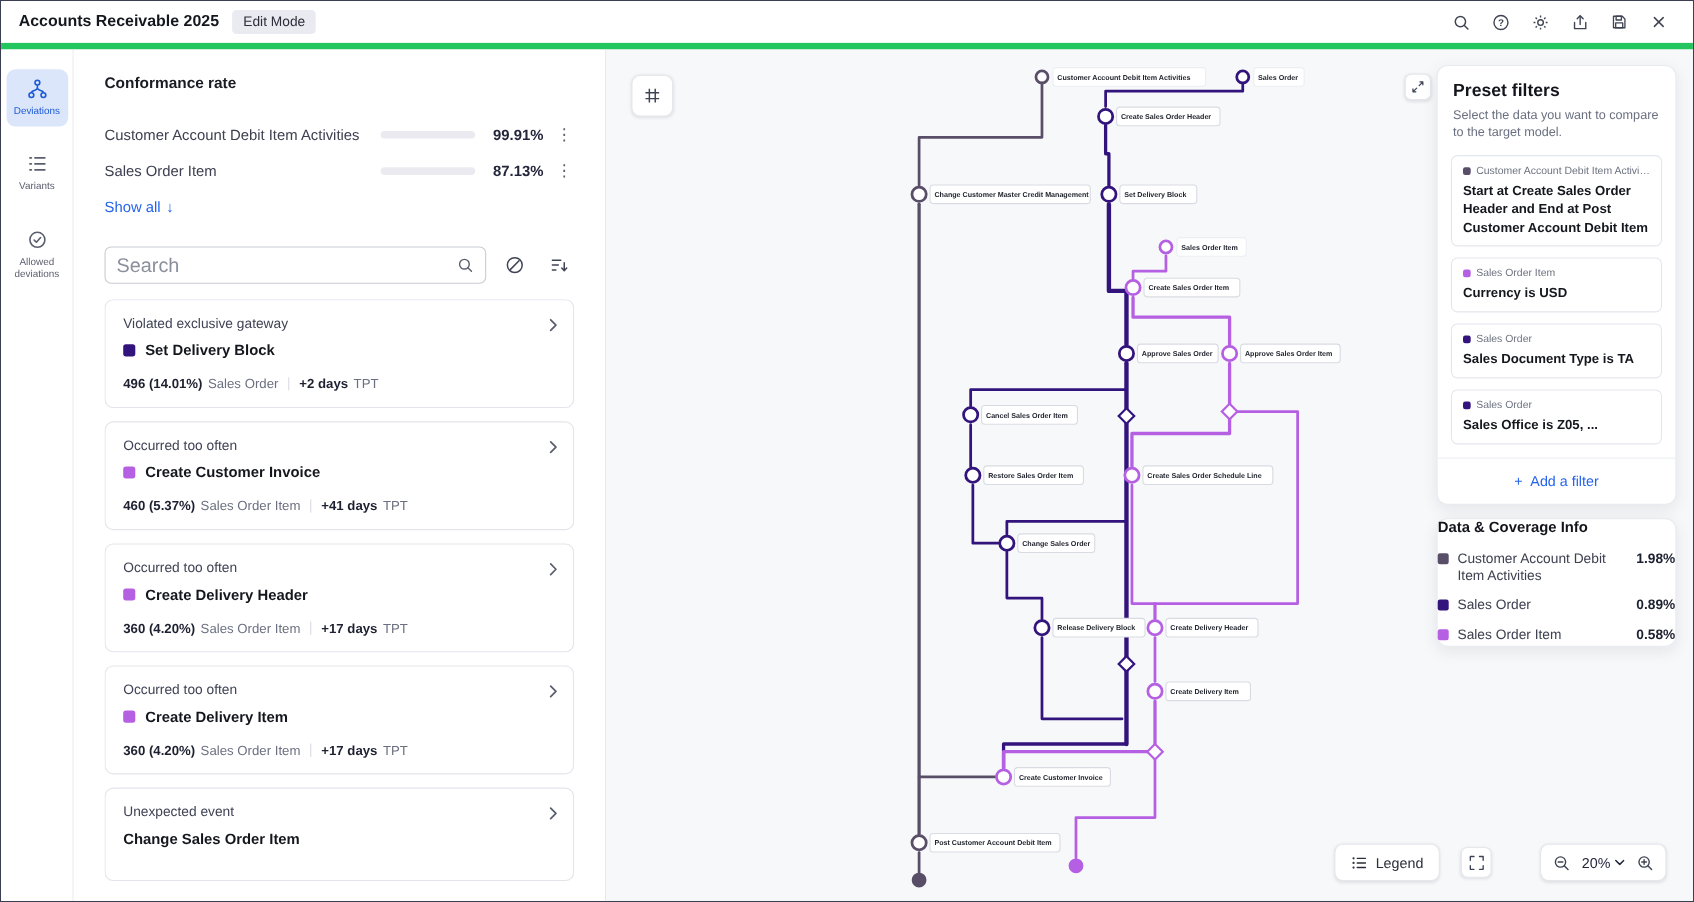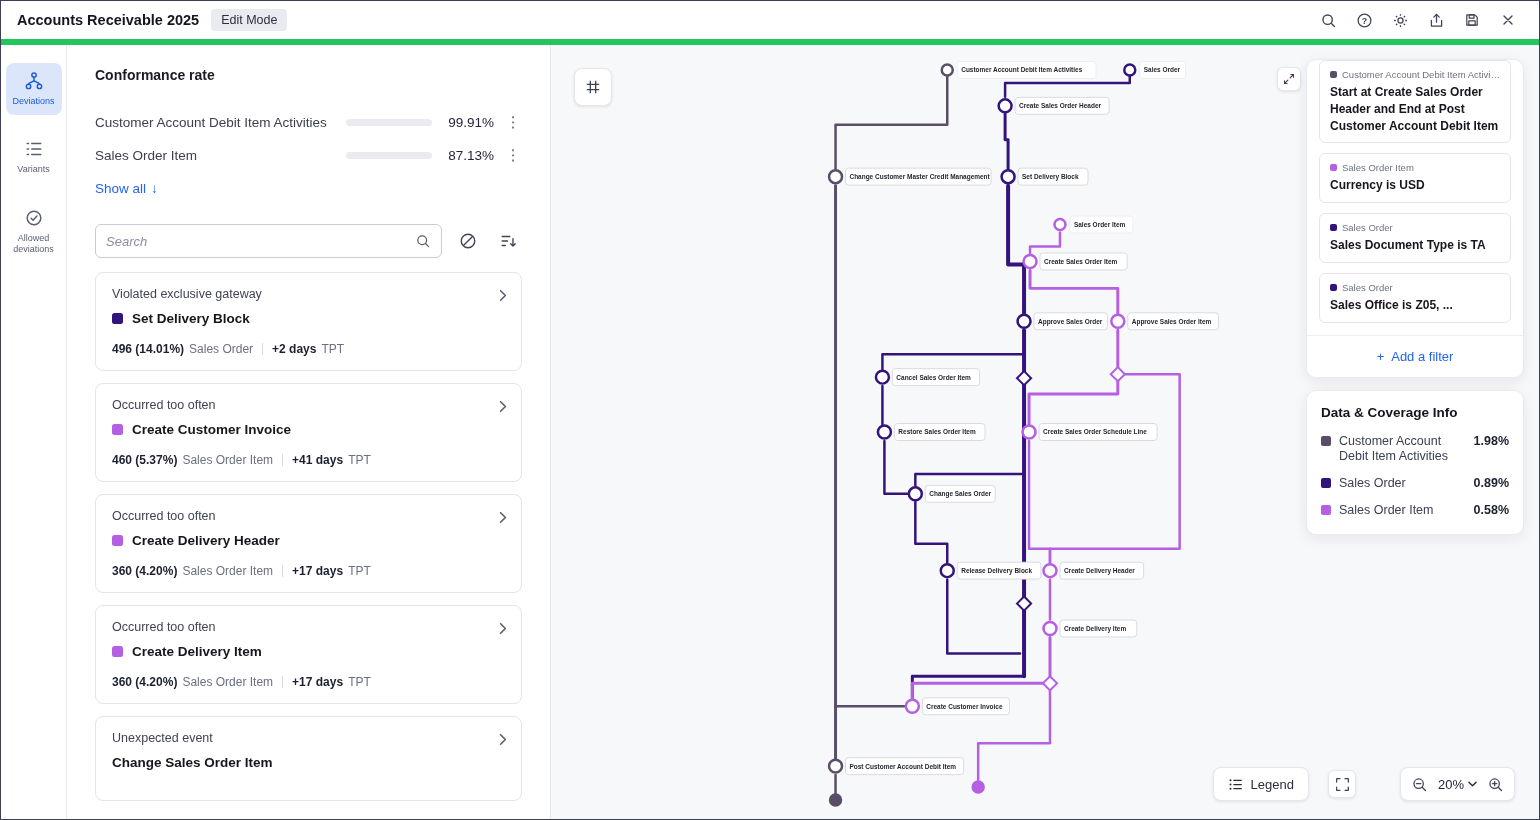--- a/index.html
+++ b/index.html
@@ -27,28 +27,28 @@
   .rail-icon { color:#5a5f6e; }
 
   
   .panel { width:484px; flex:none; border-right:1px solid #e7e9ed; padding:22px 28px 0 28px; display:flex; flex-direction:column; background:#fff; min-height:0; }
   .panel-title { font-size:21px; font-weight:700; color:#14151c; margin-bottom:24px; }
   .conf-heading { font-size:14px; font-weight:700; color:#1a1c24; margin-bottom:30px; }
   .conf-row { display:flex; align-items:center; gap:10px; margin-bottom:15px; }
   .conf-label { flex:1; font-size:13.5px; color:#3c4050; }
   .conf-bar { width:86px; height:7px; background:#eceaf1; border-radius:4px; flex:none; }
   .conf-fill { height:100%; border-radius:4px; }
-  .conf-value { width:52px; text-align:right; font-size:13.5px; color:#23263a; flex:none; }
+  .conf-value { width:52px; text-align:right; font-size:13.5px; color:#23263a; flex:none;font-weight:bold; }
   .kebab { width:18px; text-align:center; color:#5a5f6e; font-size:15px; cursor:pointer; flex:none; }
   .show-all { display:inline-flex; align-items:center; gap:5px; color:#2563eb; font-size:13.5px; font-weight:500; margin:2px 0 28px; cursor:pointer; }
   .dev-heading { font-size:14.5px; font-weight:700; color:#14151c; margin-bottom:13px; }
   .dev-count { font-weight:400; color:#6b7080; }
   .search-row { display:flex; align-items:center; gap:12px; margin-bottom:14px; }
   .search-box { flex:1; height:34px; border:1px solid #c9ccd4; border-radius:6px; display:flex; align-items:center; padding:0 10px; gap:8px; }
-  .search-box input { flex:1; border:none; outline:none; font-size:13px; color:#be185d; background:transparent;font-style:italic; }
+  .search-box input { flex:1; border:none; outline:none; font-size:18px; color:#be185d; background:transparent; }
   .search-box input::placeholder { color:#8a8f9c; }
   .tool-icon { color:#3f4454; background:none; border:none; width:28px; height:28px; display:flex; align-items:center; justify-content:center; }
 
   .dev-list { flex:1; min-height:0; overflow:hidden; position:relative; display:flex; flex-direction:column; gap:12px; }
   .dev-card { flex:none; border:1px solid #e3e5ea; border-radius:8px; padding:14px 16px; position:relative; background:#fff; cursor:pointer; }
   .dev-cat { font-size:12.5px; color:#3f4354; margin-bottom:10px; }
   .dev-chev { position:absolute; right:14px; top:16px; color:#5a5f6e; }
   .dev-name-row { display:flex; align-items:center; gap:9px; margin-bottom:16px; }
   .dev-square { width:11px; height:11px; border-radius:2.5px; flex:none; }
   .dev-name { font-size:13.5px; font-weight:700; color:#15171e; }
@@ -74,21 +74,21 @@
   .rp-head { padding:14px 14px 12px; }
   .rp-title { font-size:16px; font-weight:700; color:#14151c; margin-bottom:6px; }
   .rp-desc { font-size:11.5px; color:#6a7080; line-height:1.35; }
   .rp-filters { padding:0 12px 2px; display:flex; flex-direction:column; gap:10px; }
   .filter-card { border:1px solid #e3e6ec; border-radius:6px; padding:8px 10px; cursor:pointer; background:#fff; }
   .fc-label-row { display:flex; align-items:center; gap:5px; margin-bottom:4px; }
   .fc-dot { width:7px; height:7px; border-radius:2px; flex:none; }
   .fc-label { font-size:9.5px; color:#6e7380; white-space:nowrap; overflow:hidden; text-overflow:ellipsis; }
   .fc-text { font-size:12px; font-weight:700; color:#15171e; line-height:1.4; }
   .add-filter { border-top:1px solid #eceef2; margin-top:10px; padding:13px; display:flex; align-items:center; justify-content:center; gap:7px; color:#2563eb; font-size:13px; font-weight:500; cursor:pointer; }
-  .cov-body { padding:14px; }
+  .cov-body { }
   .cov-title { font-size:13.5px; font-weight:700; color:#14151c; margin-bottom:14px; }
   .cov-row { display:flex; align-items:flex-start; gap:8px; margin-bottom:11px; font-size:12.5px; }
   .cov-row:last-child { margin-bottom:2px; }
   .cov-square { width:10px; height:10px; border-radius:2px; flex:none; margin-top:2px; }
   .cov-label { flex:1; color:#3c4050; line-height:1.25; }
   .cov-value { font-weight:700; color:#1d2030; }
 </style>
 </head>
 <body>
 
@@ -482,20 +482,24 @@
           <svg viewBox="0 0 16 16" width="12" height="12">
               <g stroke="currentColor" stroke-width="1.5" fill="none" stroke-linecap="round" stroke-linejoin="round">
                 <path d="M9.5 6.5 L14 2 M14 5.5 V2 h-3.5 M6.5 9.5 L2 14 M2 10.5 V14 h3.5"></path>
               </g>
             </svg>
         </span>
       </button>
 
       <div class="right-panel">
         <div class="rp-card">
+          <div class="rp-head">
+            <div class="rp-title">Preset filters</div>
+            <div class="rp-desc">Select the data you want to compare to the target model.</div>
+          </div>
           <div class="rp-filters">
             <div class="filter-card">
               <div class="fc-label-row">
                 <span class="fc-dot" style="background-color: rgb(89, 78, 104);"></span>
                 <span class="fc-label">Customer Account Debit Item Activities</span>
               </div>
               <div class="fc-text">Start at Create Sales Order Header and End at Post Customer Account Debit Item</div>
             </div>
             <div class="filter-card">
               <div class="fc-label-row">

